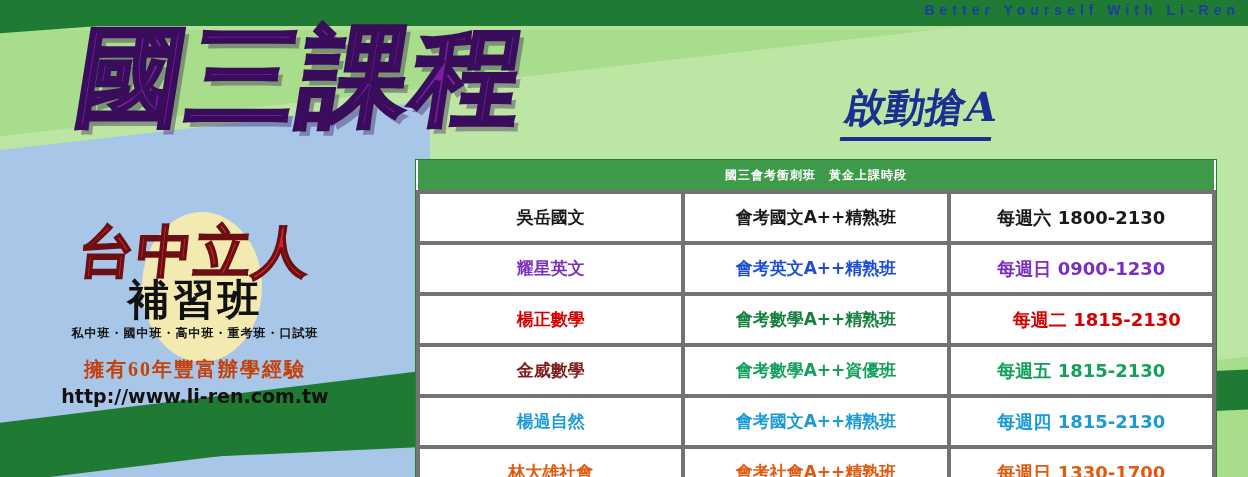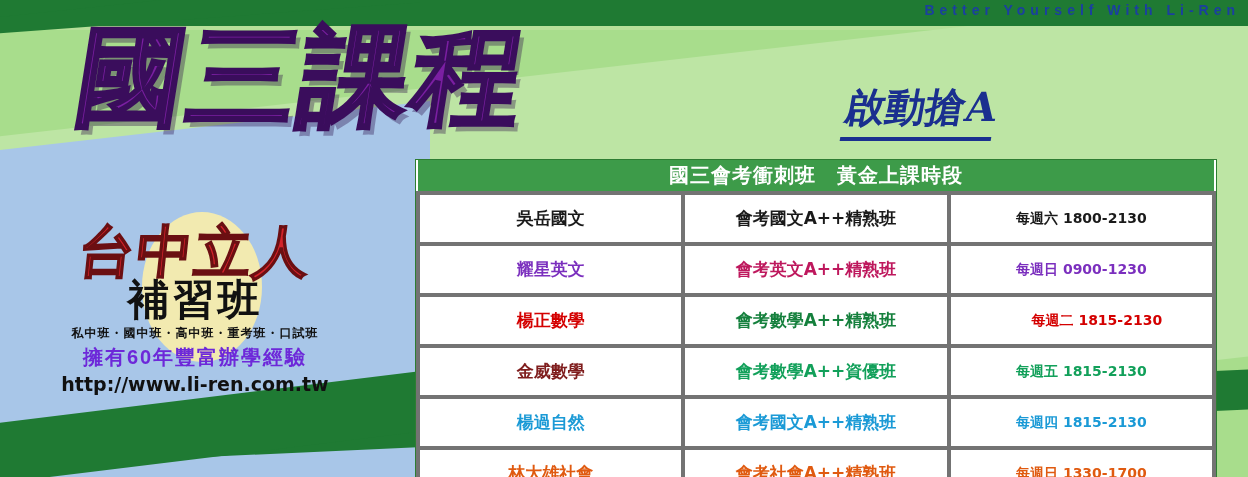--- a/index.html
+++ b/index.html
@@ -102,54 +102,54 @@
   .logo-second{
     font-family:Liberation Sans, sans-serif;
     font-weight:bold;font-size:42px;color:#111;line-height:1.1;letter-spacing:3px;
     margin-top:-4px;
   }
   .logo-classes{
     font-family:"DejaVu Sans","Liberation Sans",sans-serif;
     font-weight:bold;font-size:12px;color:#111;letter-spacing:1px;margin-top:2px;
   }
   .logo-exp{
-    font-family:Liberation Sans, sans-serif;
-    font-weight:bold;font-size:20px;color:#6d28d9;margin-top:2px;letter-spacing:2px;
+    font-family:Liberation Serif, serif;
+    font-weight:bold;font-size:20px;color:#c2410c;margin-top:14px;letter-spacing:2px;
   }
   .logo-url{
     font-family:"DejaVu Sans","Liberation Sans",sans-serif;
     font-weight:bold;font-size:19px;color:#111;margin-top:2px;letter-spacing:0px;
   }
 
   
   .table-wrap{
     position:absolute;left:416px;top:160px;width:800px;
     z-index:18;
     box-shadow:0 0 0 1px #2e7d32;
   }
   table.schedule{
     border-collapse:collapse;width:800px;background:#ffffff;
     table-layout:fixed;
   }
   table.schedule th{
     background:#3d9b49;color:#ffffff;font-weight:bold;
-    font-size:20px;height:26px;padding:2px 0;
+    font-size:12px;height:26px;padding:2px 0;
     font-family:"DejaVu Sans","Liberation Sans",sans-serif;
     letter-spacing:1px;
   }
   table.schedule td{
     border:4px solid #737373;
     height:45px;text-align:center;vertical-align:middle;
     font-family:"DejaVu Sans","Liberation Sans",sans-serif;
     font-weight:bold;font-size:17px;
     background:#ffffff;
   }
   table.schedule td.c0{width:168px;}
   table.schedule td.c1{width:242px;}
-  table.schedule td.c2{width:390px;font-size:14px;}
+  table.schedule td.c2{width:390px;font-size:18px;}
 </style>
 </head>
 <body>
 
 <div class="bg-root">
   <div class="panel-green"></div>
   <div class="sweep"></div>
   <div class="blue-left"></div>
   <div class="blue-left2"></div>
   <div class="stripe-a"></div>
@@ -181,21 +181,21 @@
       </tr>
     </thead>
     <tbody id="schedule-body">
         <tr>
           <td class="c0" style="color: rgb(26, 26, 26);">吳岳國文</td>
           <td class="c1" style="color: rgb(26, 26, 26);">會考國文A++精熟班</td>
           <td class="c2" style="color: rgb(26, 26, 26);">每週六 1800-2130</td>
         </tr>
         <tr>
           <td class="c0" style="color: rgb(123, 47, 190);">耀星英文</td>
-          <td class="c1" style="color: #be185d;">會考英文A++精熟班</td>
+          <td class="c1" style="color: #1d4ed8;">會考英文A++精熟班</td>
           <td class="c2" style="color: rgb(123, 47, 190);">每週日 0900-1230</td>
         </tr>
         <tr>
           <td class="c0" style="color: rgb(212, 0, 0);">楊正數學</td>
           <td class="c1" style="color: #15803d;">會考數學A++精熟班</td>
           <td class="c2" style="color: rgb(212, 0, 0); padding-left: 32px;">每週二 1815-2130</td>
         </tr>
         <tr>
           <td class="c0" style="color: #7f1d1d;">金威數學</td>
           <td class="c1" style="color: rgb(18, 160, 90);">會考數學A++資優班</td>

